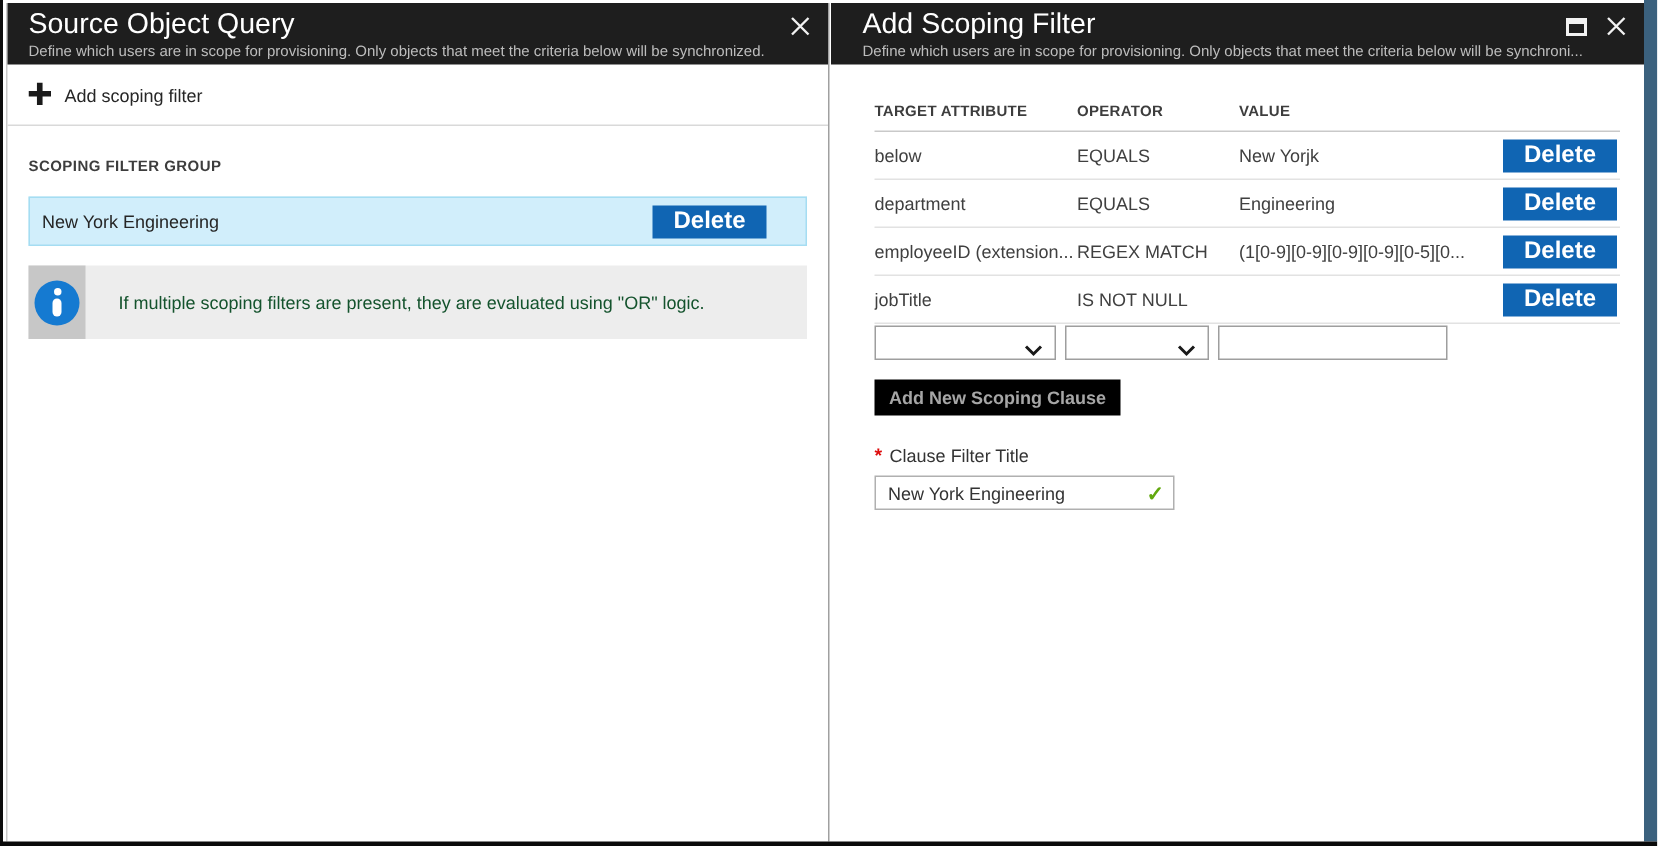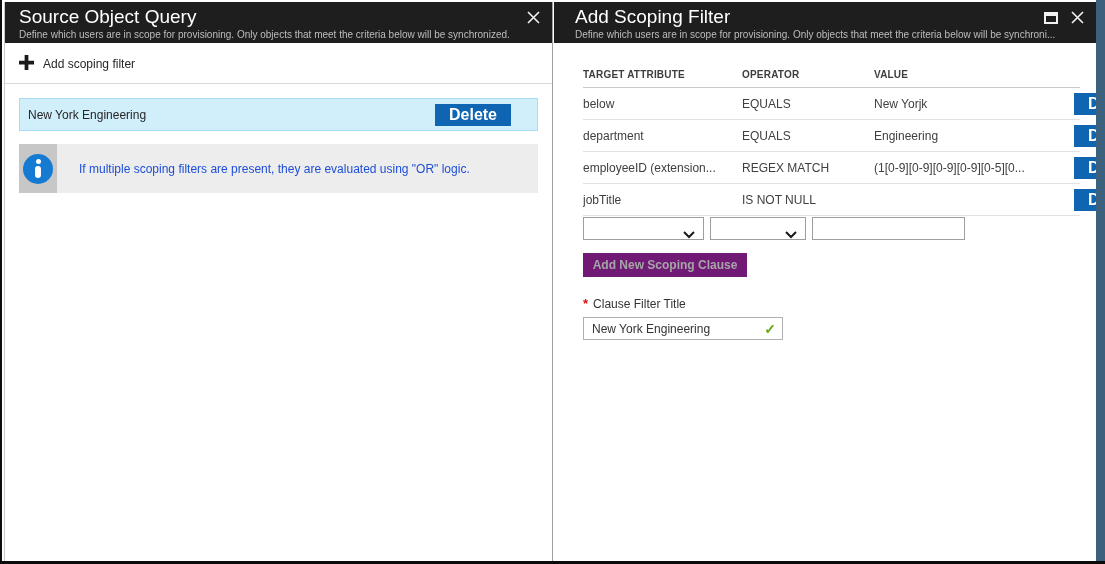--- a/index.html
+++ b/index.html
@@ -72,29 +72,28 @@
   }
 
   .info-box { margin-top: 13px; display: flex; align-items: stretch; min-height: 49px; background: #ededed; }
   .info-tile { flex: 0 0 38px; background: #c7c7c7; display: flex; align-items: center; justify-content: center; }
   .info-circle {
     width: 30px; height: 30px; border-radius: 50%; background: #157ad1;
     display: flex; flex-direction: column; align-items: center; justify-content: center; gap: 2px;
   }
   .i-dot { width: 5px; height: 5px; border-radius: 50%; background: #fff; }
   .i-bar { width: 6px; height: 12px; border-radius: 3px; background: #fff; }
-  .info-text { flex: 1; display: flex; align-items: center; padding: 0 14px 0 22px; font-size: 12px; color: #1d4ed8; }
+  .info-text { flex: 1; display: flex; align-items: center; padding: 0 14px 0 22px; font-size: 12px; color: #14532d; }
 
   
   .clause-table { margin-top: 19px; }
   .t-row {
     display: grid;
     grid-template-columns: 135px 108px 176px 1fr;
     align-items: center;
-    gap: 24px;
   }
   .t-head { height: 26px; border-bottom: 1px solid #c9c9c9; }
   .t-head span { font-size: 10px; font-weight: bold; color: #3d3d3d; letter-spacing: 0.2px; }
   .t-data { height: 32px; border-bottom: 1px solid #e2e2e2; font-size: 12px; color: #404040; }
   .t-data .cell { overflow: hidden; white-space: nowrap; padding-right: 8px; }
   .t-data .btn-delete { justify-self: end; margin-right: 24px; }
 
   .new-clause-row { display: flex; align-items: center; gap: 6px; margin-top: 1px; }
   .fake-select {
     position: relative; height: 23px; background: #fff;
@@ -103,21 +102,21 @@
   .sel-attribute { width: 121px; }
   .sel-operator  { width: 96px; }
   .chev { position: absolute; right: 8px; top: 7px; }
   .clause-value-input {
     width: 153px; height: 23px; border: 1px solid #9e9e9e;
     font-family: inherit; font-size: 12px; padding: 0 6px;
   }
 
   .btn-add-clause {
     margin-top: 13px; width: 164px; height: 24px;
-    background: #701a75; color: #a6a6a6;
+    background: #000000; color: #a6a6a6;
     border: none; font-family: inherit; font-size: 12px; font-weight: bold;
     cursor: default;
   }
 
   .field-label { margin-top: 19px; font-size: 12px; color: #333; display: flex; align-items: baseline; gap: 5px; }
   .req-mark { color: #dd0b0b; font-weight: bold; font-size: 13px; }
 
   .title-input-wrap { position: relative; margin-top: 6px; width: 200px; }
   .title-input {
     width: 200px; height: 23px; border: 1px solid #b0b0b0;
@@ -151,20 +150,21 @@
         <span>
           <svg width="15" height="15" viewBox="0 0 16 16">
               <path d="M6 0 h4 v6 h6 v4 h-6 v6 h-4 v-6 h-6 v-4 h6 z" fill="#1a1a1a"></path>
             </svg>
         </span>
         <span>Add scoping filter</span>
       </div>
 
       <hr class="left-divider">
 
+      <div class="group-header">SCOPING FILTER GROUP</div>
 
       <div class="filter-row">
         <span class="filter-row-name">New York Engineering</span>
         <button class="btn-delete">Delete</button>
       </div>
 
       <div class="info-box">
         <div class="info-tile">
           <div class="info-circle">
             <span class="i-dot"></span>

